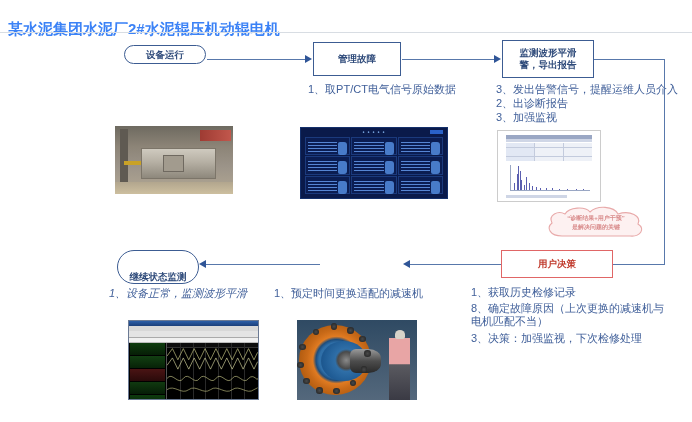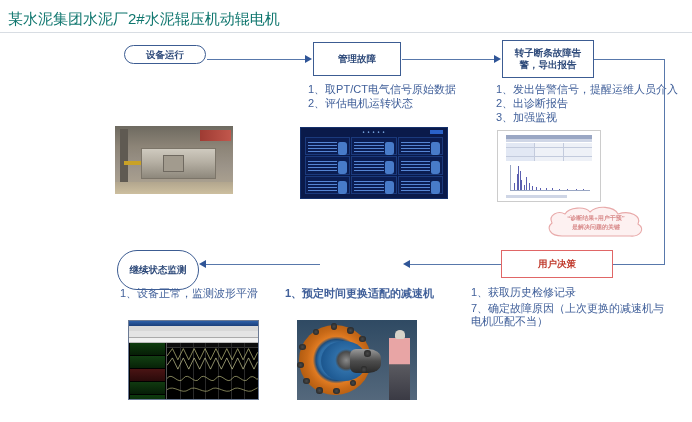--- a/index.html
+++ b/index.html
@@ -6,22 +6,22 @@
   html, body {
     width: 692px; height: 422px;
     background: #ffffff;
     font-family: "Liberation Sans", "DejaVu Sans", sans-serif;
     overflow: hidden;
   }
   #stage { position: relative; width: 692px; height: 422px; background: #fff; }
 
   
   .title {
-    position: absolute; left: 8px; top: 10px;
-    font-size: 15px; font-weight: normal; color: #0f766e;
+    position: absolute; left: 8px; top: 20px;
+    font-size: 15px; font-weight: bold; color: #3b82f6;
     letter-spacing: 0px; white-space: nowrap;
   }
   .title-rule {
     position: absolute; left: 0px; top: 32px; width: 692px; height: 1px;
     background: #d8dde3;
   }
 
   
   .node {
     position: absolute;
@@ -264,31 +264,30 @@
   <div class="arrow-r" style="left:305px; top:55px;"></div>
 
   <div class="node" style="left:313px; top:42px; width:88px; height:34px;">
     <span>管理故障</span>
   </div>
 
   <div class="hline" style="left:402px; top:59px; width:94px;"></div>
   <div class="arrow-r" style="left:494px; top:55px;"></div>
 
   <div class="node" style="left:502px; top:40px; width:92px; height:38px; flex-direction:column;">
-    <span>转子断条故障告</span>
+    <span>监测波形平滑</span>
     <span>警，导出报告</span>
   </div>
 
   <div class="bullets" style="left:308px; top:82px; width:180px;">
     <div>1、取PT/CT电气信号原始数据</div>
-    <div>2、评估电机运转状态</div>
   </div>
 
   <div class="bullets" style="left:496px; top:82px; width:196px;">
-    <div>1、发出告警信号，提醒运维人员介入</div>
+    <div>3、发出告警信号，提醒运维人员介入</div>
     <div>2、出诊断报告</div>
     <div>3、加强监视</div>
   </div>
 
   <div class="hline" style="left:594px; top:59px; width:71px;"></div>
   <div class="vline" style="left:664px; top:59px; height:205px;"></div>
   <div class="hline" style="left:600px; top:264px; width:65px;"></div>
   <div class="arrow-l" style="left:594px; top:260px;"></div>
 
   <div class="img photo-motor" style="left:115px; top:126px; width:118px; height:68px;">
@@ -397,35 +396,36 @@
     <span>用户决策</span>
   </div>
 
   <div class="hline" style="left:409px; top:264px; width:92px;"></div>
   <div class="arrow-l" style="left:403px; top:260px;"></div>
 
 
   <div class="hline" style="left:205px; top:264px; width:115px;"></div>
   <div class="arrow-l" style="left:199px; top:260px;"></div>
 
-  <div class="node round" style="left:117px; top:250px; width:82px; height:40px;">
+  <div class="node round" style="left:117px; top:250px; width:82px; height:34px;align-items:flex-end;">
     <span>继续状态监测</span>
   </div>
 
-  <div class="bullets" style="left:120px; top:286px; width:180px;">
+  <div class="bullets" style="left:109px; top:286px; width:180px;font-style:italic;">
     <div>1、设备正常，监测波形平滑</div>
   </div>
 
-  <div class="bullets" style="left:285px; top:286px; width:190px;font-weight:bold;">
+  <div class="bullets" style="left:274px; top:286px; width:190px;">
     <div>1、预定时间更换适配的减速机</div>
   </div>
 
   <div class="bullets wrap" style="left:471px; top:286px; width:196px; line-height:13px;">
     <div style="margin-bottom:3px;">1、获取历史检修记录</div>
-    <div style="margin-bottom:4px;">7、确定故障原因（上次更换的减速机与电机匹配不当）</div>
+    <div style="margin-bottom:4px;">8、确定故障原因（上次更换的减速机与电机匹配不当）</div>
+    <div>3、决策：加强监视，下次检修处理</div>
   </div>
 
   <div class="img wave" style="left:128px; top:320px; width:131px; height:80px;">
     <div class="titlebar"></div>
     <div class="menubar"></div>
     <div class="toolbar"><i></i><i></i><i></i><i></i><i></i><i></i><i></i><i></i></div>
     <div class="addr"></div>
     <div class="side">
       <div class="seg" style="top:0px;  background:linear-gradient(180deg,#0d3b0d,#061d06);"></div>
       <div class="seg" style="top:13px; background:linear-gradient(180deg,#123f12,#072207);"></div>

